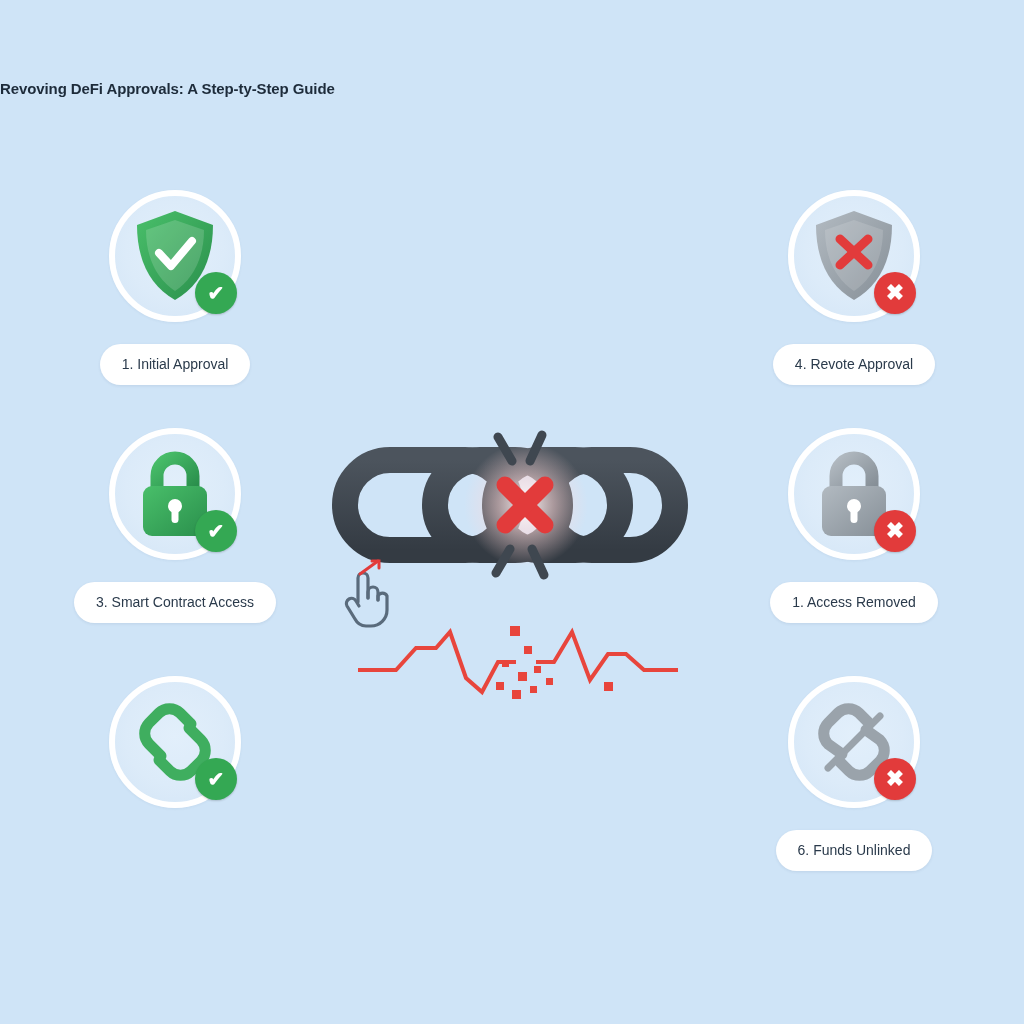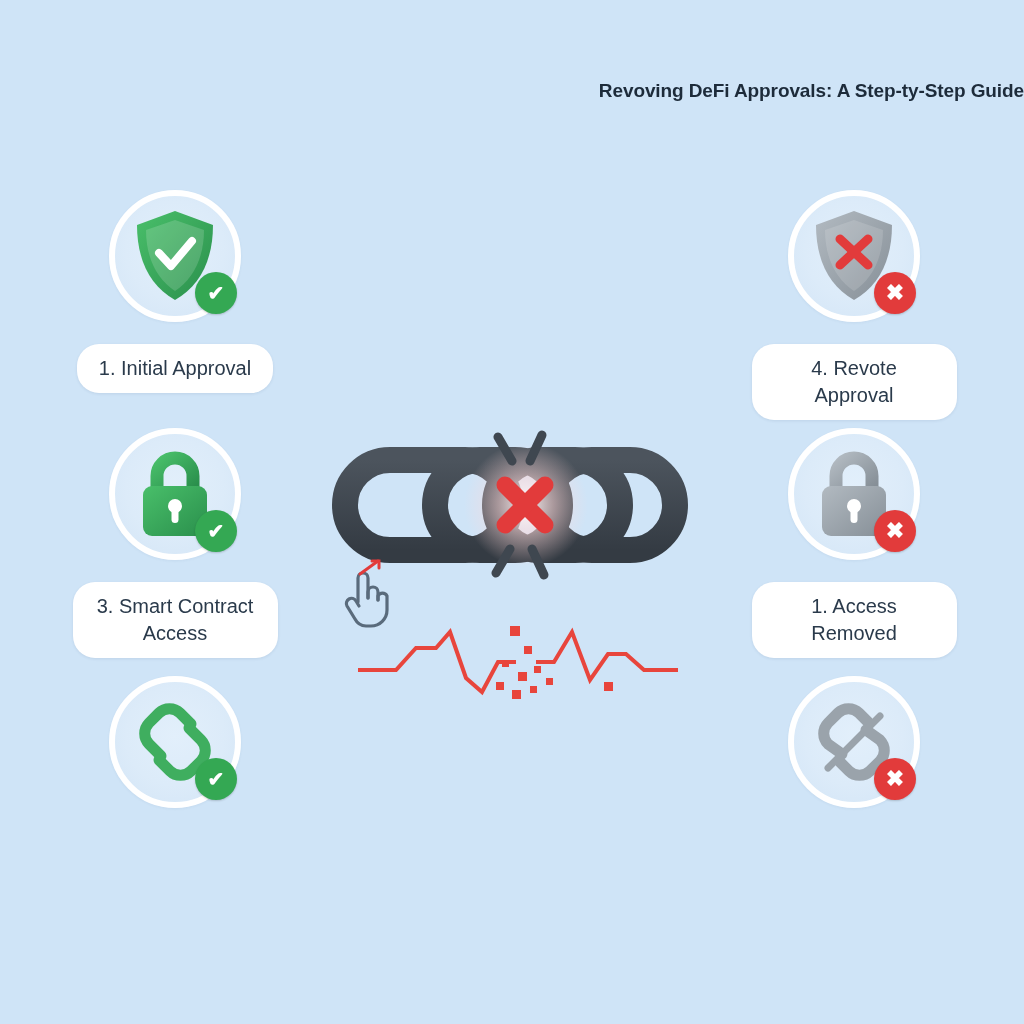--- a/index.html
+++ b/index.html
@@ -11,22 +11,22 @@
   #canvas {
     position: relative;
     width: 1024px; height: 1024px;
     background: #cfe4f7;
     overflow: hidden;
   }
   
   #title {
     position: absolute;
     top: 80px; left: 0; width: 100%;
-    text-align: right;
-    font-size: 19px;
+    text-align: left;
+    font-size: 15px;
     font-weight: bold;
     color: #1d2b3a;
     letter-spacing: -0.1px;
   }
   
   .step {
     position: absolute;
     width: 240px;
     display: flex;
     flex-direction: column;
@@ -57,21 +57,21 @@
     box-shadow: 0 1px 2px rgba(0,0,0,0.18);
   }
   .badge.ok { background: #34a853; }
   .badge.no { background: #e23b3b; }
   .badge.no .glyph { font-size: 22px; }
   .label {
     margin-top: 22px;
     background: #ffffff;
     border-radius: 22px;
     padding: 11px 22px;
-    font-size: 20px;
+    font-size: 14px;
     color: #2a3a4b;
     text-align: center;
     max-width: 205px;
     line-height: 1.35;
     box-shadow: 0 1px 3px rgba(40,70,110,0.10);
   }
   
   #step-1 { left: 55px;  top: 190px; }
   #step-2 { left: 55px;  top: 428px; }
   #step-3 { left: 55px;  top: 676px; }
@@ -221,20 +221,21 @@
             <path d="M32 56 L18 46 a15 15 0 0 1 0 -21 l10 -10 a15 15 0 0 1 21 0 L58 24"></path>
             <path d="M56 32 L70 42 a15 15 0 0 1 0 21 l-10 10 a15 15 0 0 1 -21 0 L30 64"></path>
           </g>
           <line x1="18" y1="70" x2="70" y2="18" stroke="#9aa3ab" stroke-width="7" stroke-linecap="round"></line>
         </svg>
       </span>
       <span class="badge no">
         <span class="glyph">✖</span>
       </span>
     </div>
+    <div class="label">6. Funds Unlinked</div>
   </div>
 
   <div id="center">
     <svg width="370" height="300" viewBox="0 0 370 300">
       <defs>
         <linearGradient id="chainGrad" x1="0" y1="0" x2="0" y2="1">
           <stop offset="0%" stop-color="#4c545d"></stop>
           <stop offset="100%" stop-color="#343b43"></stop>
         </linearGradient>
         <radialGradient id="flash" cx="50%" cy="50%" r="50%">

